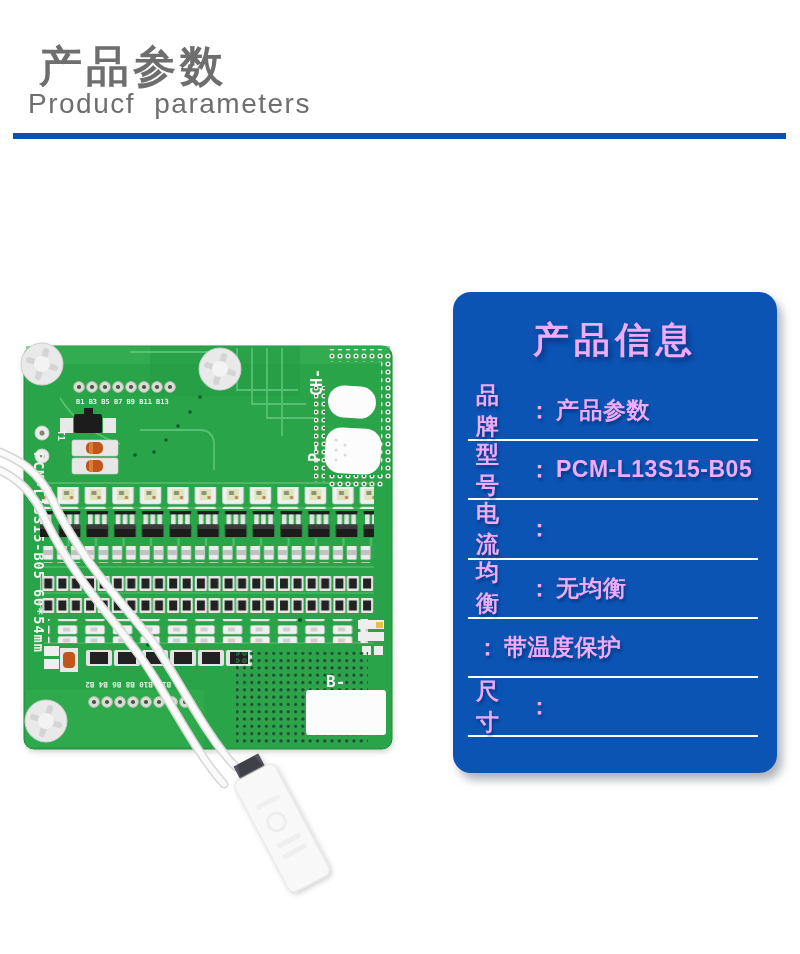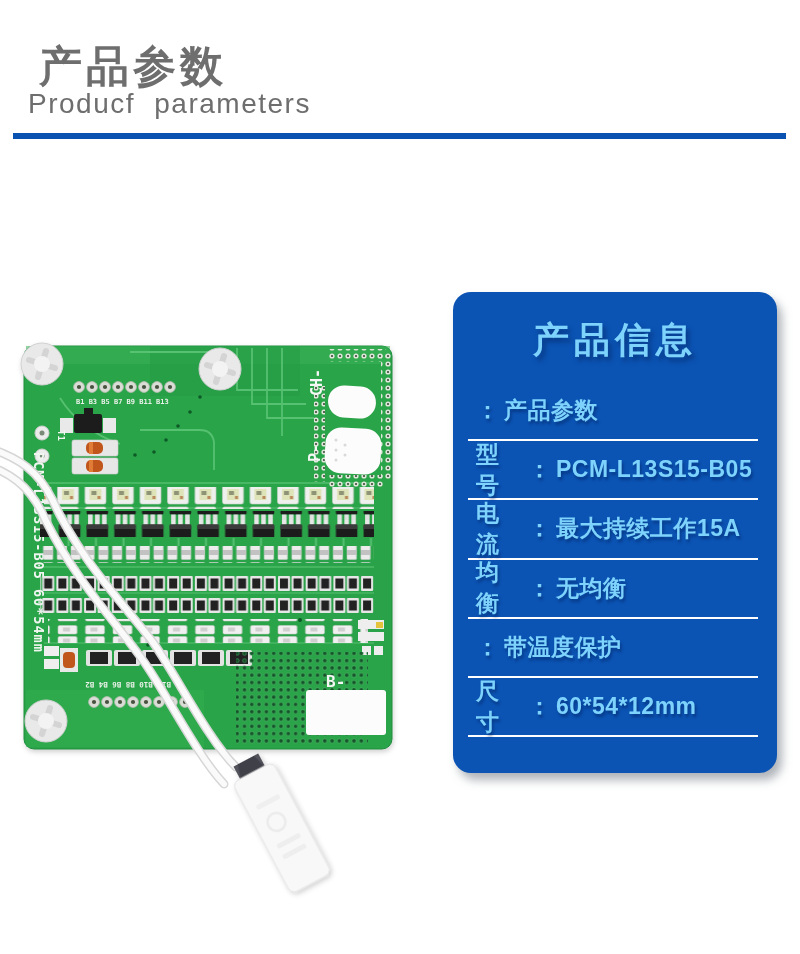--- a/index.html
+++ b/index.html
@@ -8,21 +8,21 @@
   
   .hdr-zh{position:absolute;left:27px;top:26px;margin:12px;font-size:43px;font-weight:bold;
           color:#6e6e6e;letter-spacing:4px;}
   .hdr-en{position:absolute;left:28px;top:88px;font-size:28px;font-weight:normal;
           color:#6e6e6e;letter-spacing:1.5px;word-spacing:10px;}
   .divider{position:absolute;left:13px;top:133px;width:773px;height:6px;background:#0a52b2;}
   
   .photo{position:absolute;left:0;top:330px;width:450px;height:624px;}
   
   .card{position:absolute;left:453px;top:292px;width:324px;height:481px;background:#0b54b4;
-        border-radius:18px;box-shadow:5px 7px 10px rgba(110,118,130,.55);color:#7dd3fc;}
+        border-radius:18px;box-shadow:5px 7px 10px rgba(110,118,130,.55);color:#f0abfc;}
   .card-title{margin:0;padding-top:24px;text-align:center;font-size:36px;font-weight:bold;
               letter-spacing:5px;text-shadow:3px 4px 5px rgba(0,25,80,.5);}
   .rows{position:absolute;left:15px;right:19px;top:90px;}
   .row{height:57.2px;display:flex;align-items:center;border-bottom:2px solid #ffffff;
        font-weight:bold;font-size:23px;padding-left:8px;
        text-shadow:1.5px 2.5px 3px rgba(0,25,80,.45);}
   .row .lbl{display:inline-block;width:52px;text-align:justify;text-align-last:justify;}
   .row .colon{display:inline-block;width:28px;}
   .row .val{white-space:nowrap;letter-spacing:.5px;}
   svg text{font-family:"DejaVu Sans Mono","Liberation Mono",monospace;}
@@ -251,42 +251,41 @@
       <rect x="-13" y="-32" width="26" height="5" rx="2" fill="#efefef"></rect>
       <rect x="-13" y="12" width="26" height="5" rx="2" fill="#eeeeee"></rect>
       <rect x="-13" y="24" width="26" height="5" rx="2" fill="#eeeeee"></rect>
     </g>
   </svg>
 
   <aside class="card">
     <h2 class="card-title">产品信息</h2>
     <div class="rows">
       <div class="row">
+        <span class="lbl">品 牌</span>
           <span class="colon">：</span>
           <span class="val">产品参数</span>
       </div>
       <div class="row">
         <span class="lbl">型 号</span>
           <span class="colon">：</span>
           <span class="val">PCM-L13S15-B05</span>
       </div>
       <div class="row">
         <span class="lbl">电 流</span>
           <span class="colon">：</span>
-          <span class="val">最大持续工作15A</span>
       </div>
       <div class="row">
         <span class="lbl">均 衡</span>
           <span class="colon">：</span>
           <span class="val">无均衡</span>
       </div>
       <div class="row">
           <span class="colon">：</span>
           <span class="val">带温度保护</span>
       </div>
       <div class="row">
         <span class="lbl">尺 寸</span>
           <span class="colon">：</span>
-          <span class="val">60*54*12mm</span>
       </div>
     </div>
   </aside>
 </div>
 
 </body></html>

